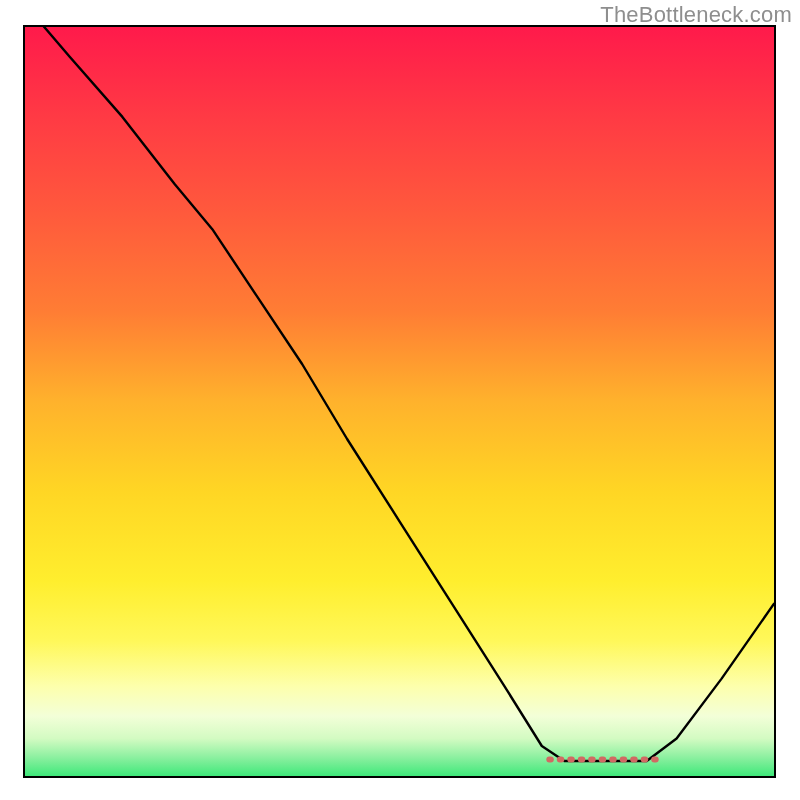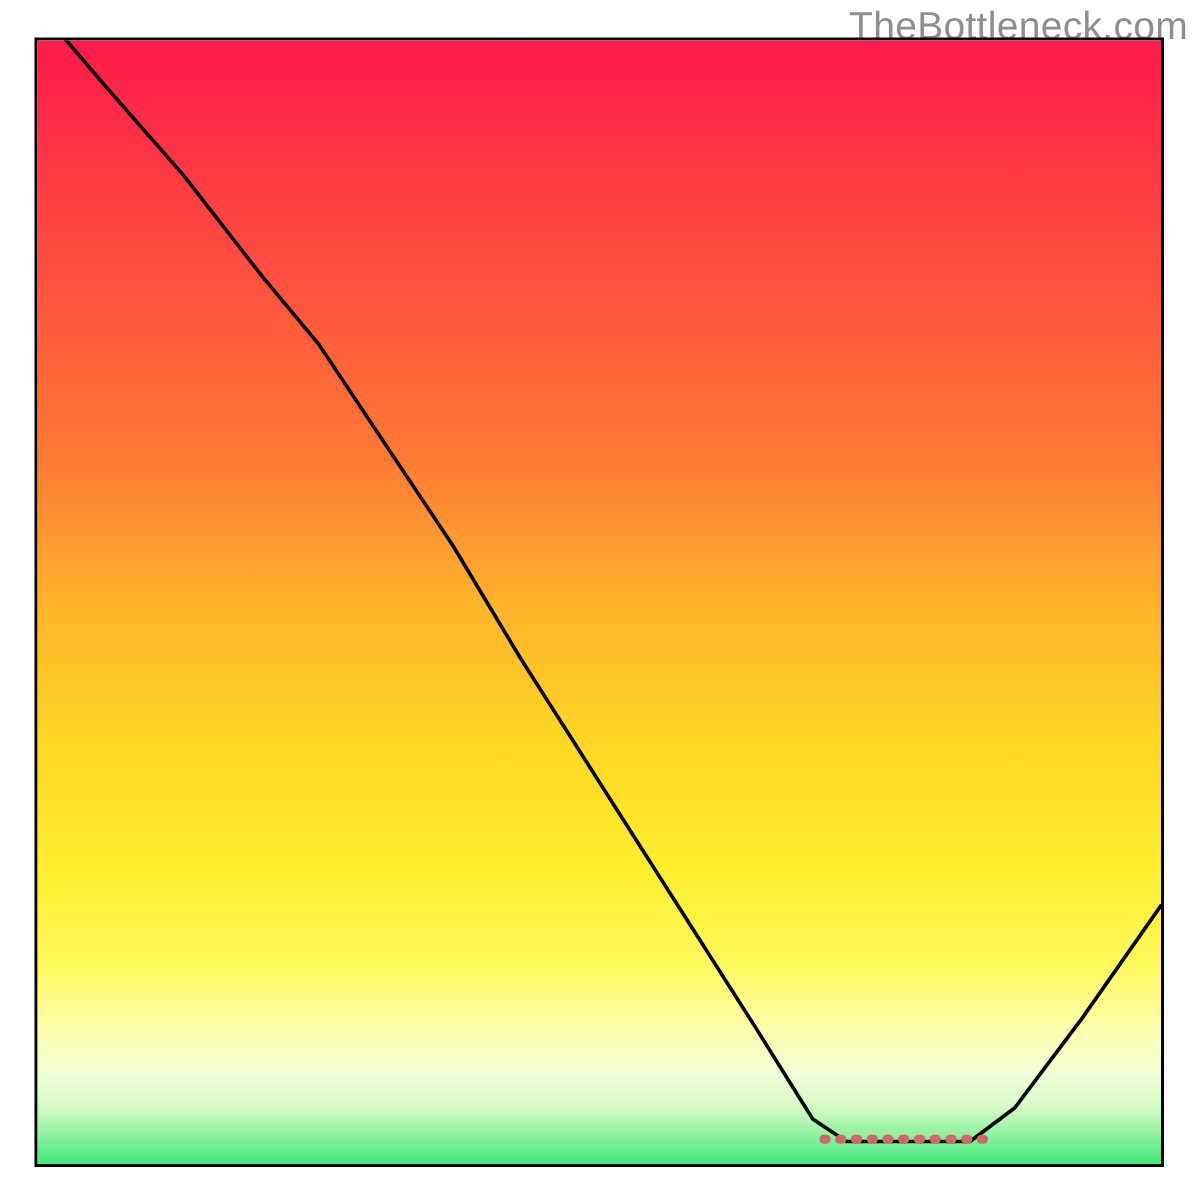--- a/index.html
+++ b/index.html
@@ -13,21 +13,21 @@
   .container {
     position: relative;
     width: 800px;
     height: 800px;
   }
   .watermark {
     position: absolute;
     top: 2px;
     right: 8px;
     font-family: Arial, Helvetica, sans-serif;
-    font-size: 26px;
+    font-size: 22px;
     font-weight: 400;
     color: #8e8e8e;
     letter-spacing: 0.2px;
   }
   .plot-frame {
     position: absolute;
     left: 23px;
     top: 25px;
     width: 753px;
     height: 753px;

